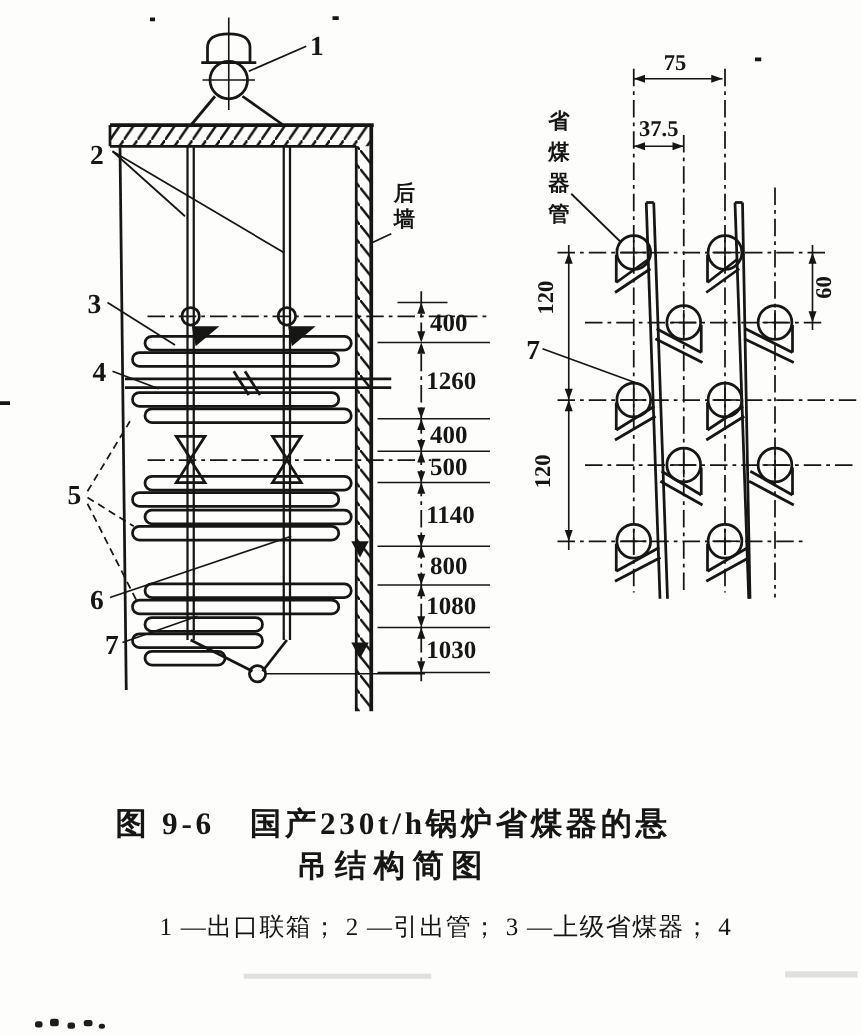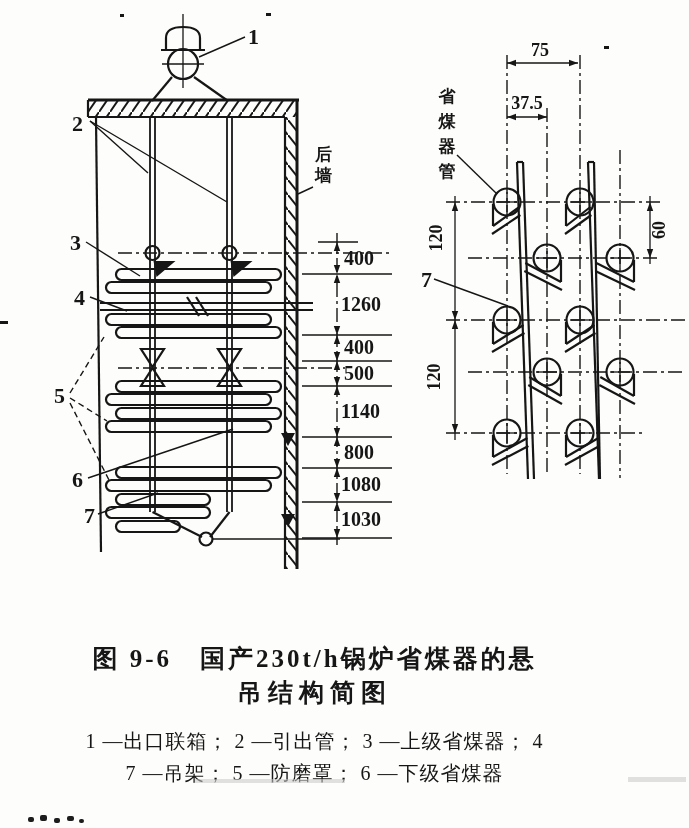--- a/index.html
+++ b/index.html
@@ -16,21 +16,21 @@
   .fillb{fill:#161616;stroke:none}
   .tri{fill:none;stroke:#161616;stroke-width:2.2}
   text{fill:#161616}
   .t22{font:700 22px "Liberation Serif","DejaVu Serif",serif}
   .t20{font:600 20px "Liberation Serif","DejaVu Serif",serif}
   .t18{font:600 18px "Liberation Serif","DejaVu Serif",serif}
   .t17{font:700 17px "Liberation Serif","DejaVu Serif",serif}
   .caption{position:absolute;left:0;width:629px;text-align:center;}
   #cap1{top:642px;font-size:25px;font-weight:700;letter-spacing:3px;}
   #cap2{top:676px;font-size:25px;font-weight:700;letter-spacing:6px;}
-  #leg1{top:728px;font-size:20px;font-weight:500;letter-spacing:1px;}
+  #leg1{top:728px;font-size:20px;font-weight:500;letter-spacing:1px;padding-left:42px;}
   #leg2{top:760px;font-size:20px;font-weight:500;letter-spacing:1px;}
   .speck{position:absolute;background:#1d1d1d;border-radius:2px;}
   .streak{position:absolute;background:#c9c9c9;opacity:.55;}
 </style>
 </head>
 <body>
 
 <div id="page">
 
 <svg width="689" height="625" viewBox="0 0 689 625">
@@ -307,21 +307,20 @@
     <rect x="120" y="14" width="4" height="3" class="fillb"></rect>
     <rect x="266" y="13" width="5" height="3" class="fillb"></rect>
     <rect x="604" y="46" width="5" height="3" class="fillb"></rect>
     <rect x="0" y="321" width="8" height="3" class="fillb"></rect>
   </g>
 </svg>
 
 <div class="caption" id="cap1">图 9-6　国产230t/h锅炉省煤器的悬</div>
 <div class="caption" id="cap2">吊结构简图</div>
 <div class="caption" id="leg1">1 —出口联箱； 2 —引出管； 3 —上级省煤器； 4</div>
-<div class="caption" id="leg2">7 —吊架； 5 —防磨罩； 6 —下级省煤器</div>
 
 <div class="streak" style="left:195px;top:779px;width:150px;height:4px"></div>
 <div class="streak" style="left:628px;top:777px;width:58px;height:5px"></div>
 <div class="speck" style="left:28px;top:817px;width:6px;height:5px"></div>
 <div class="speck" style="left:40px;top:815px;width:7px;height:6px"></div>
 <div class="speck" style="left:54px;top:818px;width:6px;height:5px"></div>
 <div class="speck" style="left:67px;top:816px;width:7px;height:5px"></div>
 <div class="speck" style="left:79px;top:819px;width:5px;height:4px"></div>
 
 </div>

